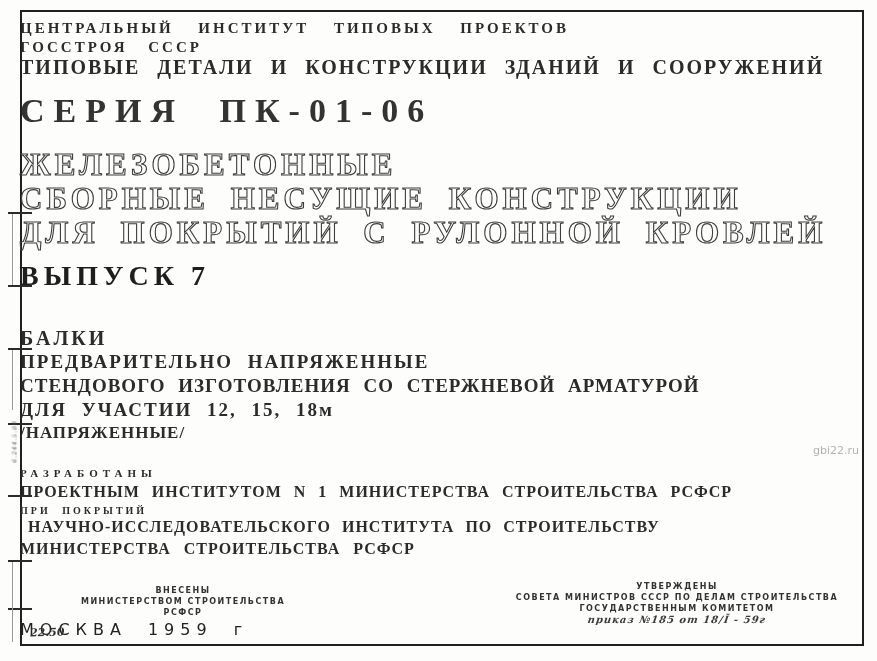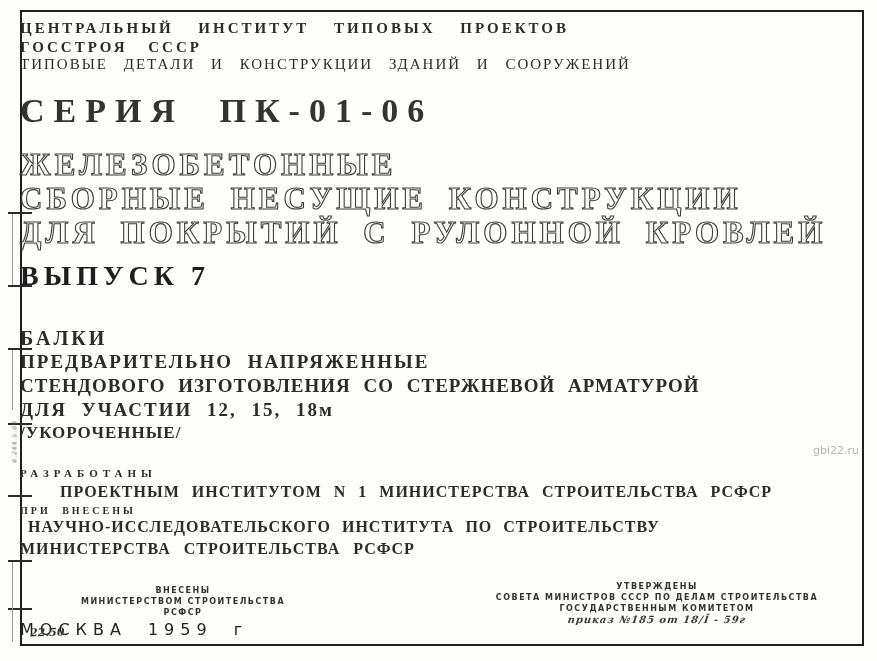--- a/index.html
+++ b/index.html
@@ -7,48 +7,48 @@
         font-family:"Liberation Serif", serif;color:#2b2b2b;}
   .frame{position:absolute;left:20px;top:10px;width:844px;height:636px;
          border:2px solid #1f1f1f;box-sizing:border-box;}
   
   .tick{position:absolute;height:2px;background:#2b2b2b;width:24px;left:8px;}
   .vseg{position:absolute;width:1px;background:#9a9a9a;left:12px;}
   .line{position:absolute;left:20px;width:684px;text-align:left;white-space:nowrap;}
   
   .h1{top:20px;font-size:15px;font-weight:bold;letter-spacing:3px;word-spacing:18px;}
   .h2{top:39px;font-size:15px;font-weight:bold;letter-spacing:3px;word-spacing:14px;}
-  .h3{top:56px;font-size:15px;font-weight:normal;letter-spacing:2px;word-spacing:10px;}
+  .h3{top:56px;font-size:20px;font-weight:bold;letter-spacing:2px;word-spacing:10px;}
   
   .series{top:92px;font-size:34px;font-weight:bold;letter-spacing:9px;word-spacing:18px;color:#333;}
   
   .t1{top:147px;}
   .t2{top:181px;}
   .t3{top:215px;}
   .outline{font-size:31px;font-weight:bold;letter-spacing:4px;word-spacing:10px;
            color:rgba(255,255,255,0);-webkit-text-stroke:1.1px #3d3d3d;}
   
   .issue{top:260px;font-size:28px;font-weight:bold;letter-spacing:5px;color:#1e1e1e;}
   
   .s1{top:327px;font-size:20px;font-weight:bold;letter-spacing:3px;}
   .s2{top:351px;font-size:19px;font-weight:bold;letter-spacing:2px;word-spacing:8px;}
   .s3{top:375px;font-size:19px;font-weight:bold;letter-spacing:1px;word-spacing:7px;}
   .s4{top:399px;font-size:19px;font-weight:bold;letter-spacing:2px;word-spacing:8px;}
   .s5{top:423px;font-size:17px;font-weight:bold;letter-spacing:1px;}
   
   .d0{top:467px;font-size:11px;font-weight:bold;letter-spacing:5px;}
-  .d1{top:483px;font-size:16px;font-weight:bold;letter-spacing:1px;word-spacing:7px;margin-left:40px;}
+  .d1{top:483px;font-size:16px;font-weight:bold;letter-spacing:1px;word-spacing:7px;}
   .d2{top:505px;font-size:10px;font-weight:bold;letter-spacing:3px;word-spacing:6px;}
   .d3{top:518px;font-size:16px;font-weight:bold;letter-spacing:1px;word-spacing:6px;padding-left:8px;}
   .d4{top:540px;font-size:16px;font-weight:bold;letter-spacing:1px;word-spacing:8px;}
   
   .stamp{position:absolute;text-align:center;font-family:"DejaVu Sans", sans-serif;
          font-size:8px;font-weight:bold;letter-spacing:1.5px;line-height:11px;color:#333;}
   .stamp-left{left:58px;top:585px;width:250px;}
-  .stamp-right{left:492px;top:581px;width:330px;}
+  .stamp-right{left:512px;top:581px;width:330px;}
   .order{font-family:"DejaVu Serif", serif;font-style:italic;font-weight:bold;
          font-size:10px;letter-spacing:1px;color:#3a3a3a;transform:skewX(-8deg);}
   .city{top:620px;font-size:16px;letter-spacing:6px;word-spacing:10px;
         font-family:"DejaVu Sans", sans-serif;color:#222;}
   
   .note-bl{position:absolute;left:30px;top:626px;font-family:"DejaVu Serif", serif;
            font-style:italic;font-weight:bold;font-size:11px;color:#333;transform:rotate(-2deg);}
   .scribble{position:absolute;left:-16px;top:438px;font-family:"DejaVu Serif", serif;
             font-style:italic;font-size:6px;color:#555;transform:rotate(-90deg);
             filter:blur(0.3px);letter-spacing:1px;width:60px;text-align:center;}
@@ -82,25 +82,25 @@
   <div class="line t1 outline">ЖЕЛЕЗОБЕТОННЫЕ</div>
   <div class="line t2 outline">СБОРНЫЕ НЕСУЩИЕ КОНСТРУКЦИИ</div>
   <div class="line t3 outline">ДЛЯ ПОКРЫТИЙ С РУЛОННОЙ КРОВЛЕЙ</div>
 
   <div class="line issue">ВЫПУСК 7</div>
 
   <div class="line s1">БАЛКИ</div>
   <div class="line s2">ПРЕДВАРИТЕЛЬНО НАПРЯЖЕННЫЕ</div>
   <div class="line s3">СТЕНДОВОГО ИЗГОТОВЛЕНИЯ СО СТЕРЖНЕВОЙ АРМАТУРОЙ</div>
   <div class="line s4">ДЛЯ УЧАСТИИ 12, 15, 18м</div>
-  <div class="line s5">/УКОРОЧЕННЫЕ/</div>
+  <div class="line s5">/НАПРЯЖЕННЫЕ/</div>
 
   <div class="line d0">РАЗРАБОТАНЫ</div>
   <div class="line d1">ПРОЕКТНЫМ ИНСТИТУТОМ N 1 МИНИСТЕРСТВА СТРОИТЕЛЬСТВА РСФСР</div>
-  <div class="line d2">ПРИ ВНЕСЕНЫ</div>
+  <div class="line d2">ПРИ ПОКРЫТИЙ</div>
   <div class="line d3">НАУЧНО-ИССЛЕДОВАТЕЛЬСКОГО ИНСТИТУТА ПО СТРОИТЕЛЬСТВУ</div>
   <div class="line d4">МИНИСТЕРСТВА СТРОИТЕЛЬСТВА РСФСР</div>
 
   <div class="stamp stamp-left">
     <div>ВНЕСЕНЫ</div>
     <div>МИНИСТЕРСТВОМ СТРОИТЕЛЬСТВА</div>
     <div>РСФСР</div>
   </div>
 
   <div class="stamp stamp-right">

